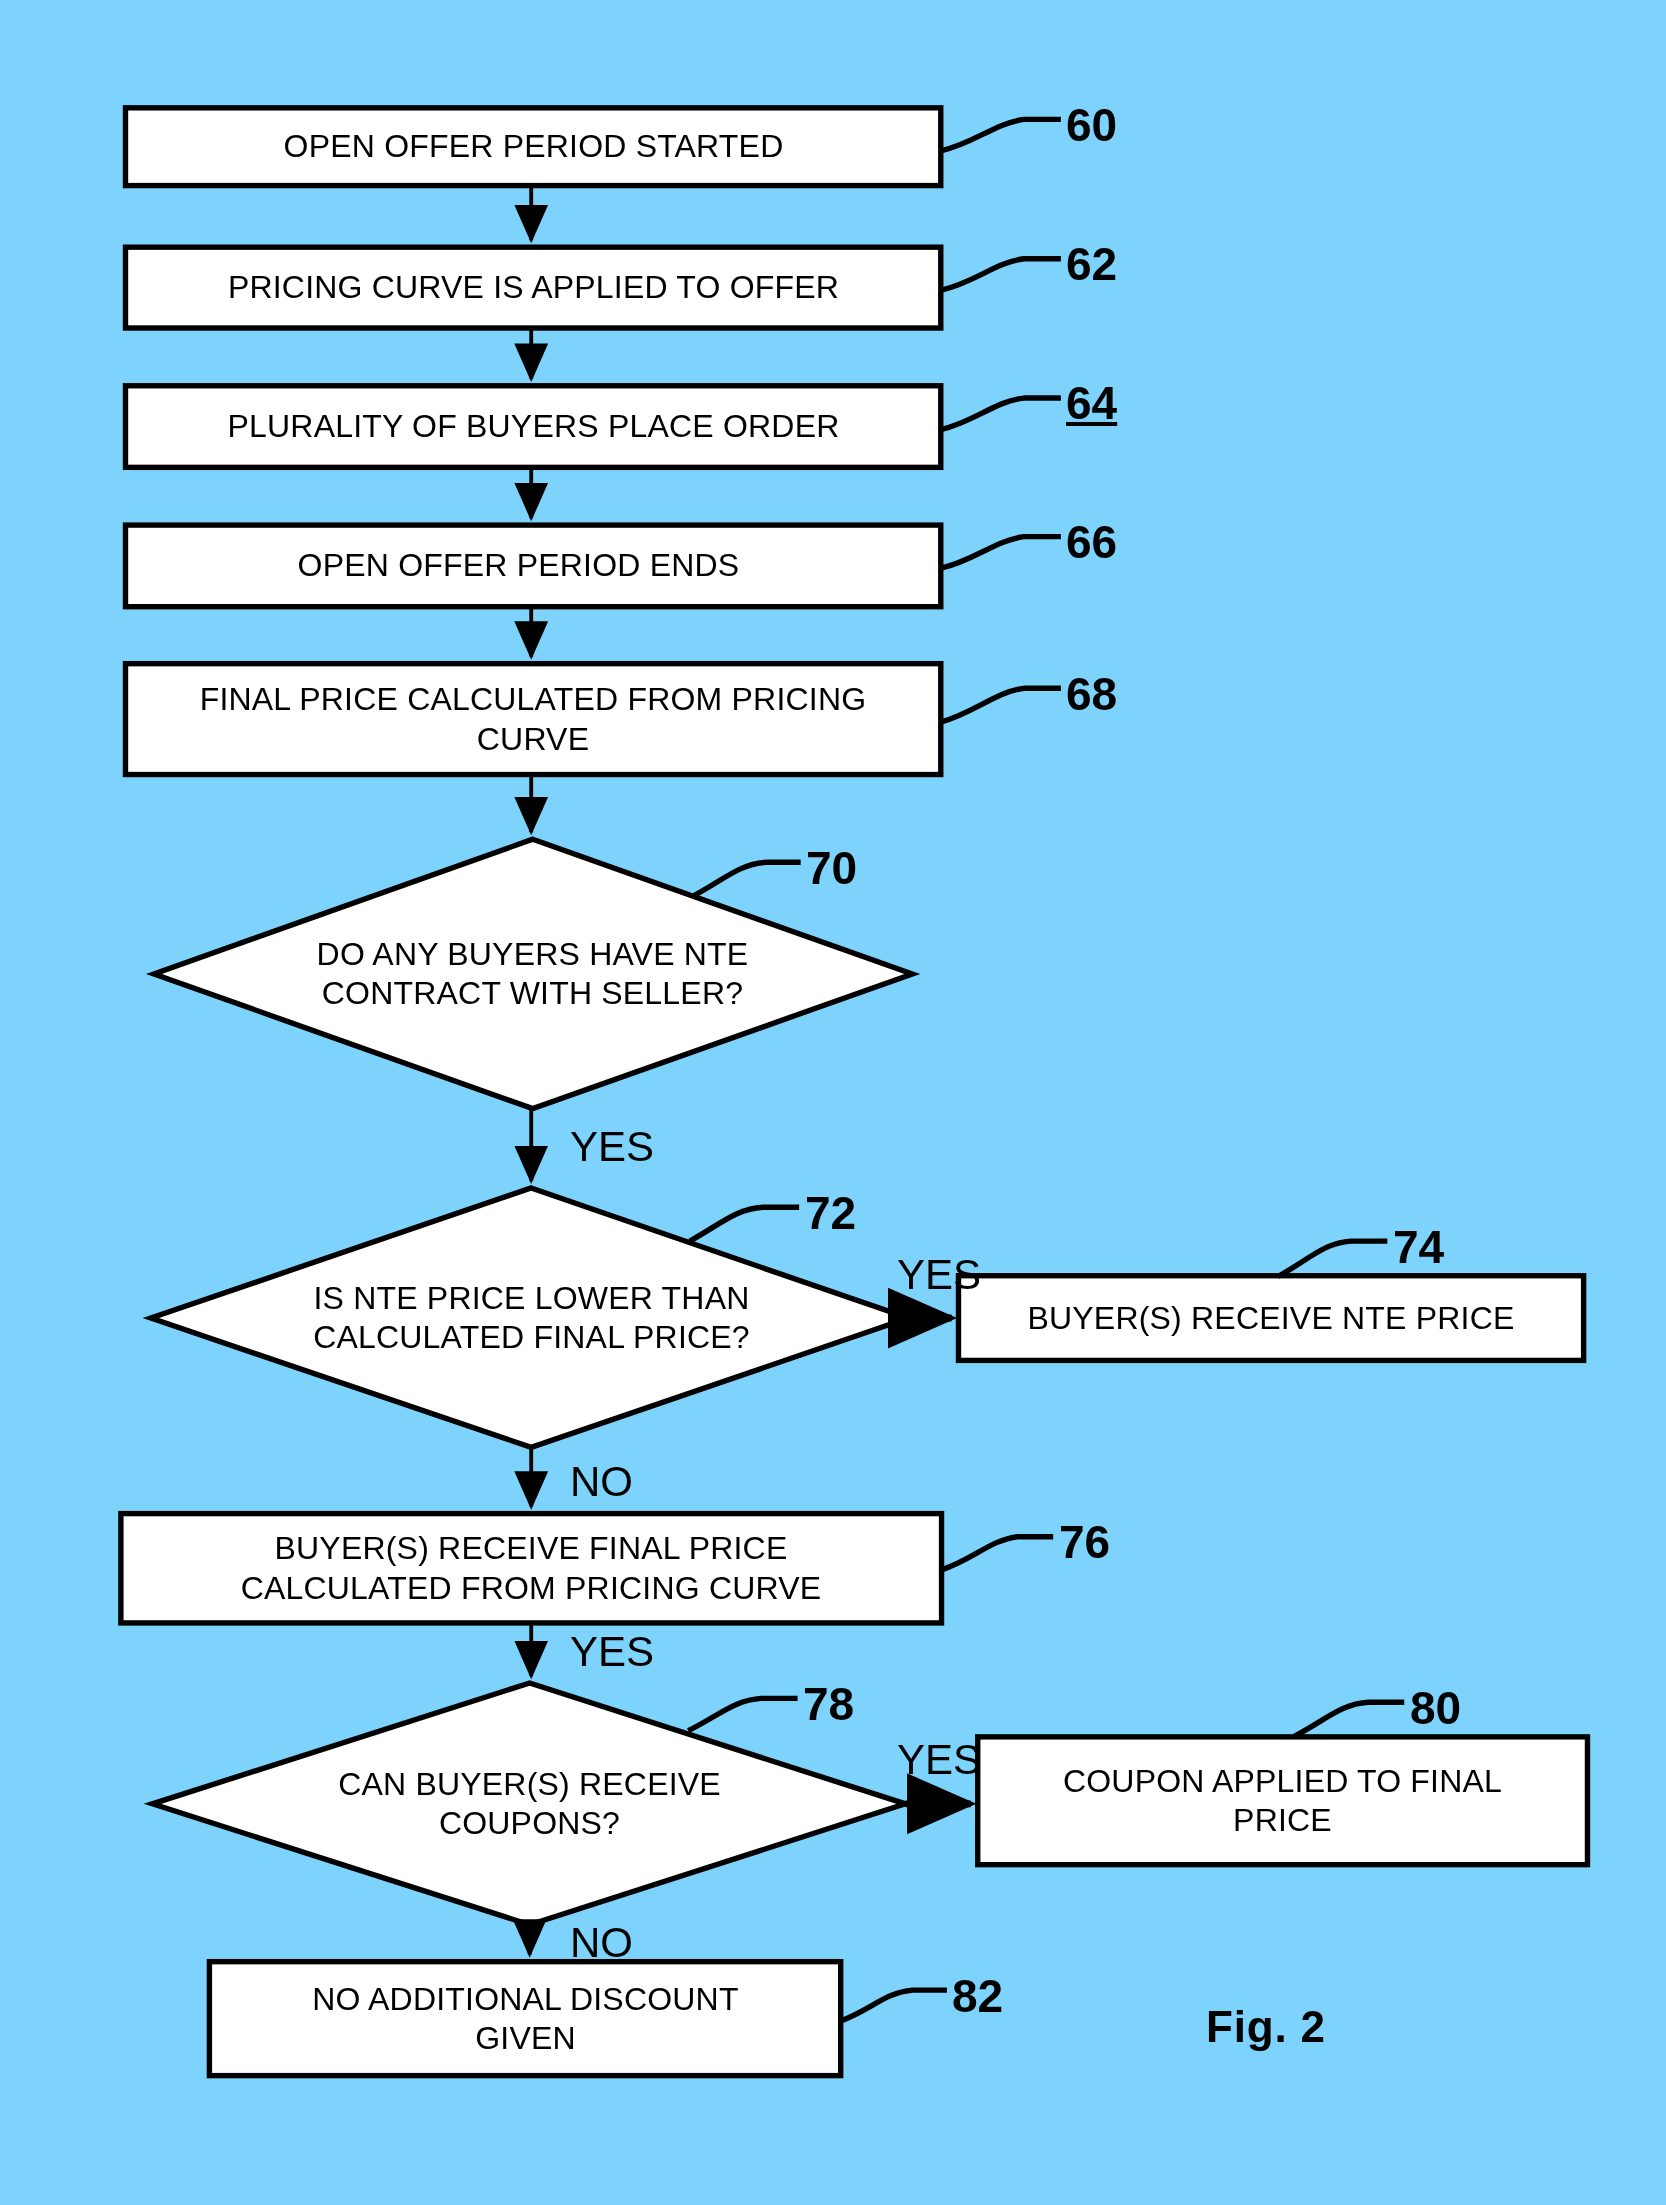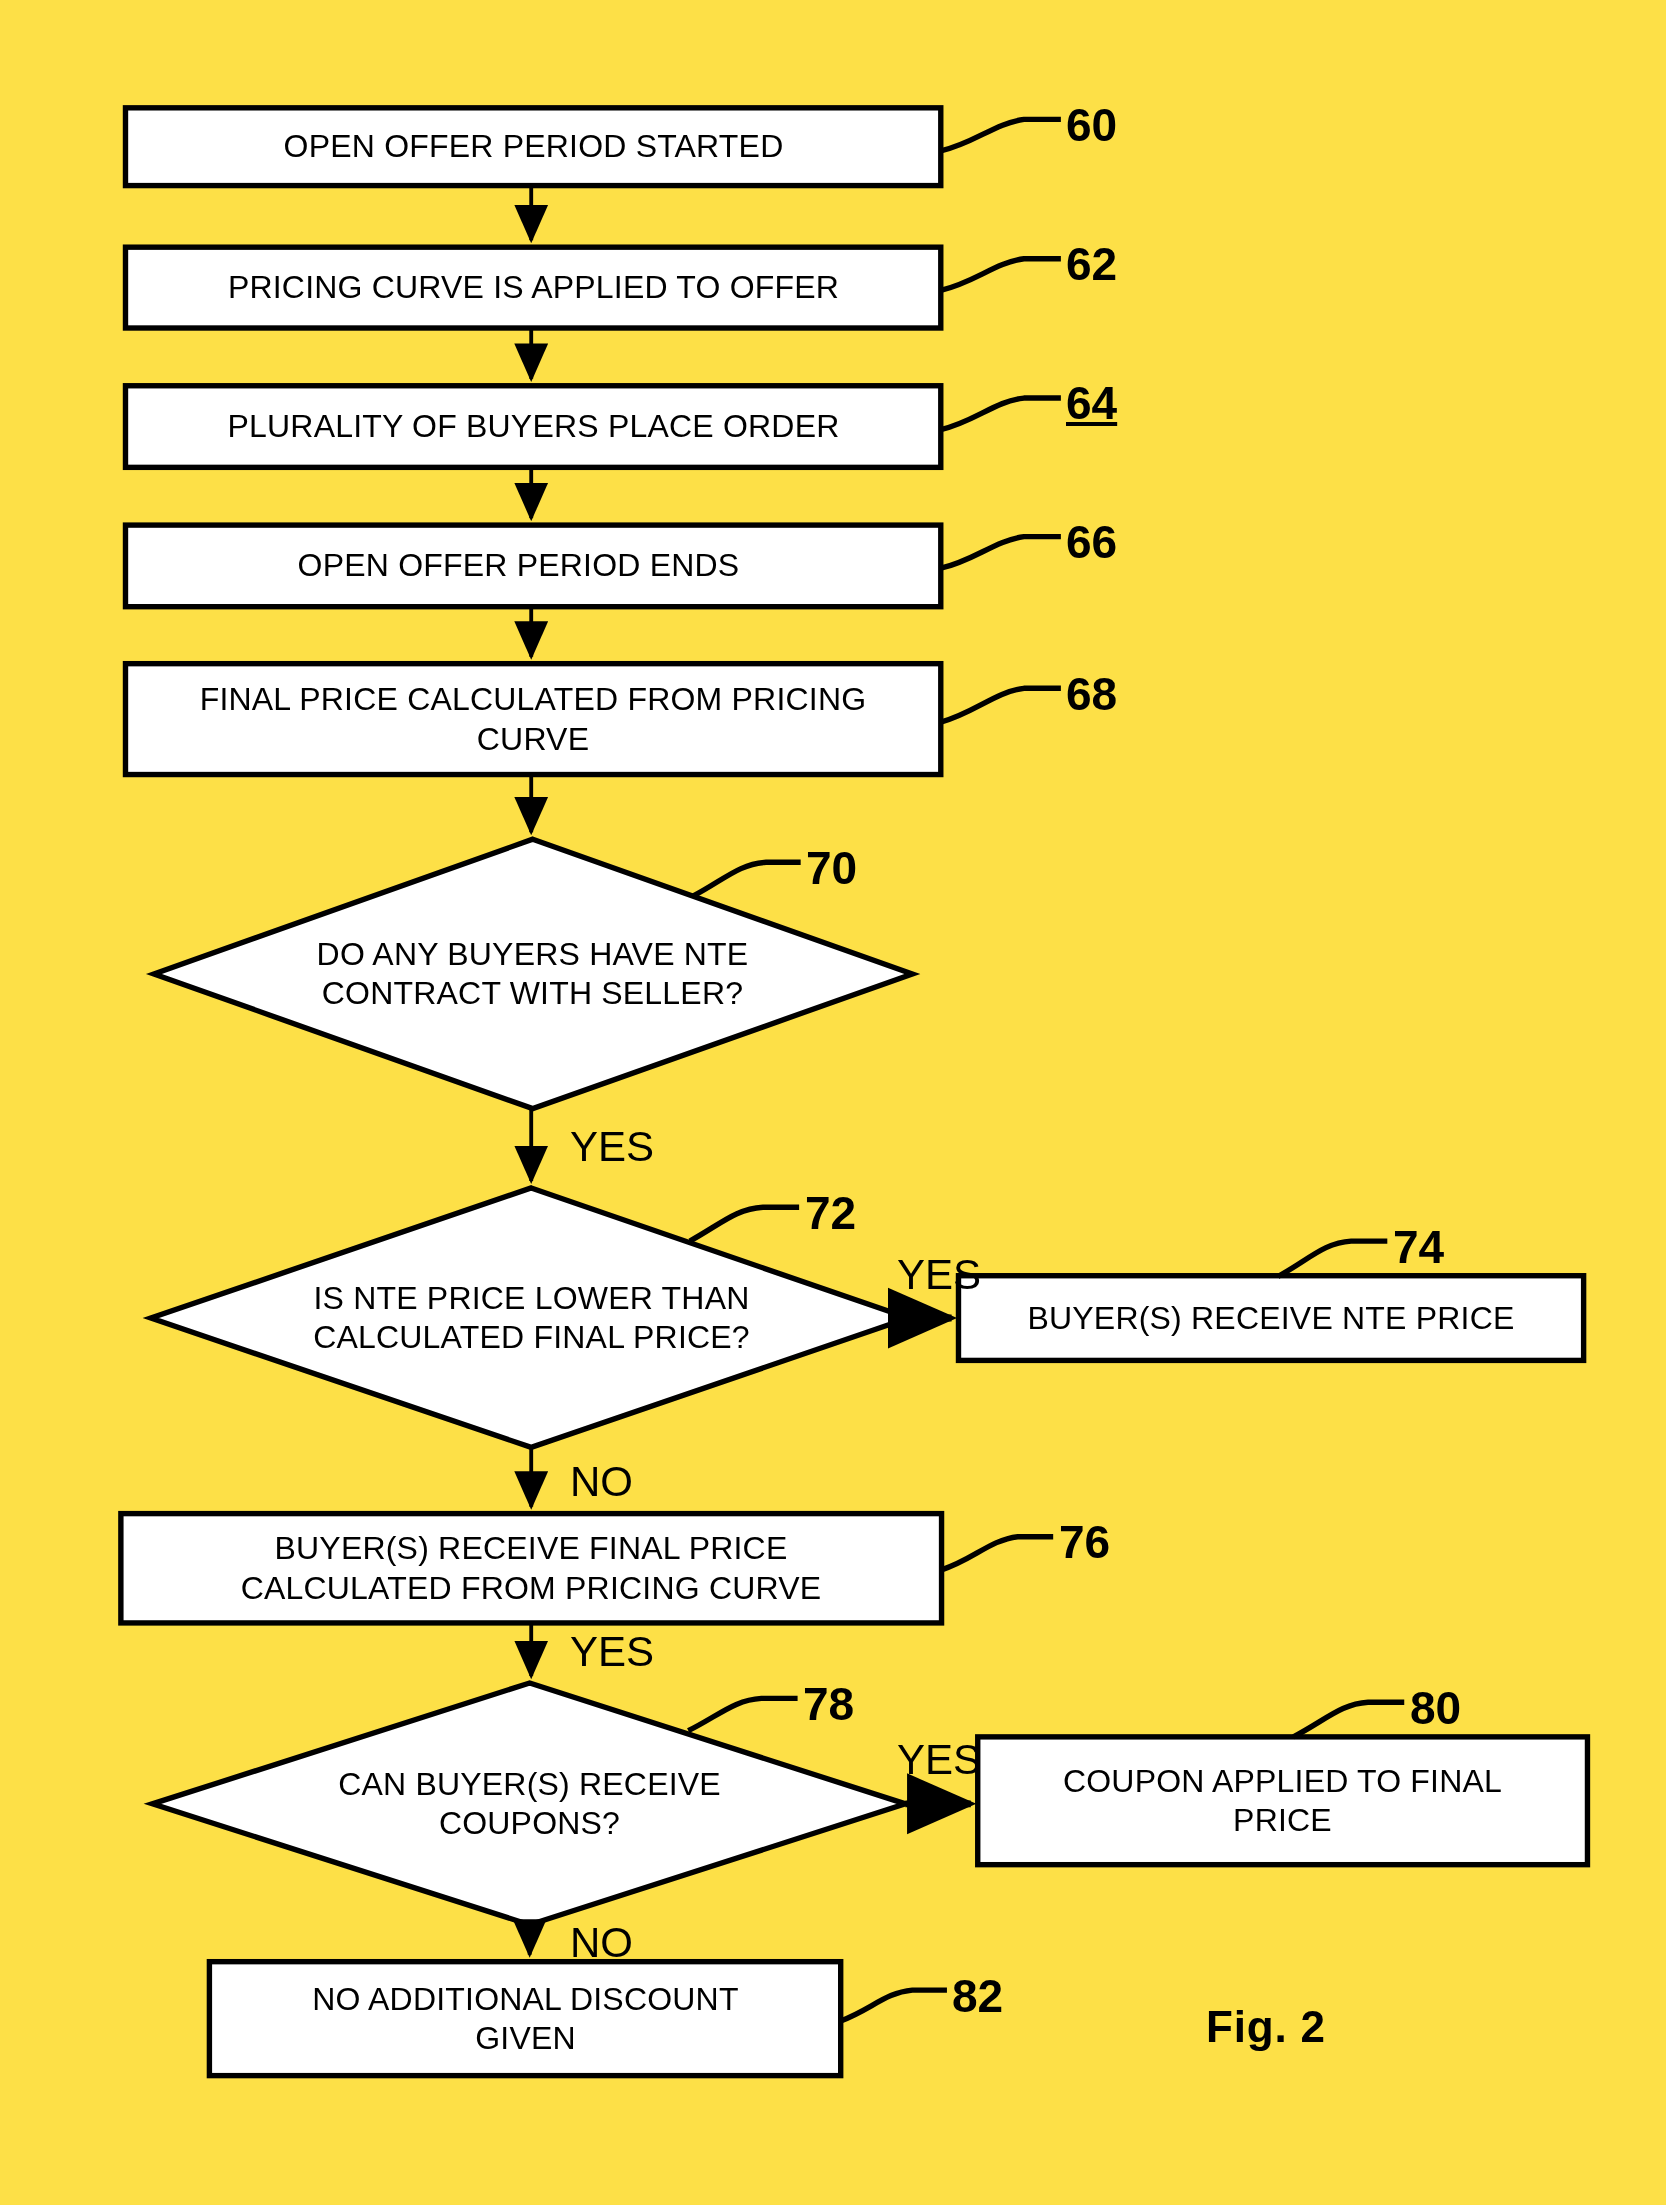--- a/index.html
+++ b/index.html
@@ -4,21 +4,21 @@
 <style>
   html, body {
     margin: 0;
     padding: 0;
     background: #ffffff;
   }
   #page {
     position: relative;
     width: 1666px;
     height: 2205px;
-    background: #fde047;
+    background: #7dd3fc;
     overflow: hidden;
     font-family: "Liberation Sans", sans-serif;
   }
   #diagram-svg {
     position: absolute;
     left: 0;
     top: 0;
     width: 1666px;
     height: 2205px;
   }

